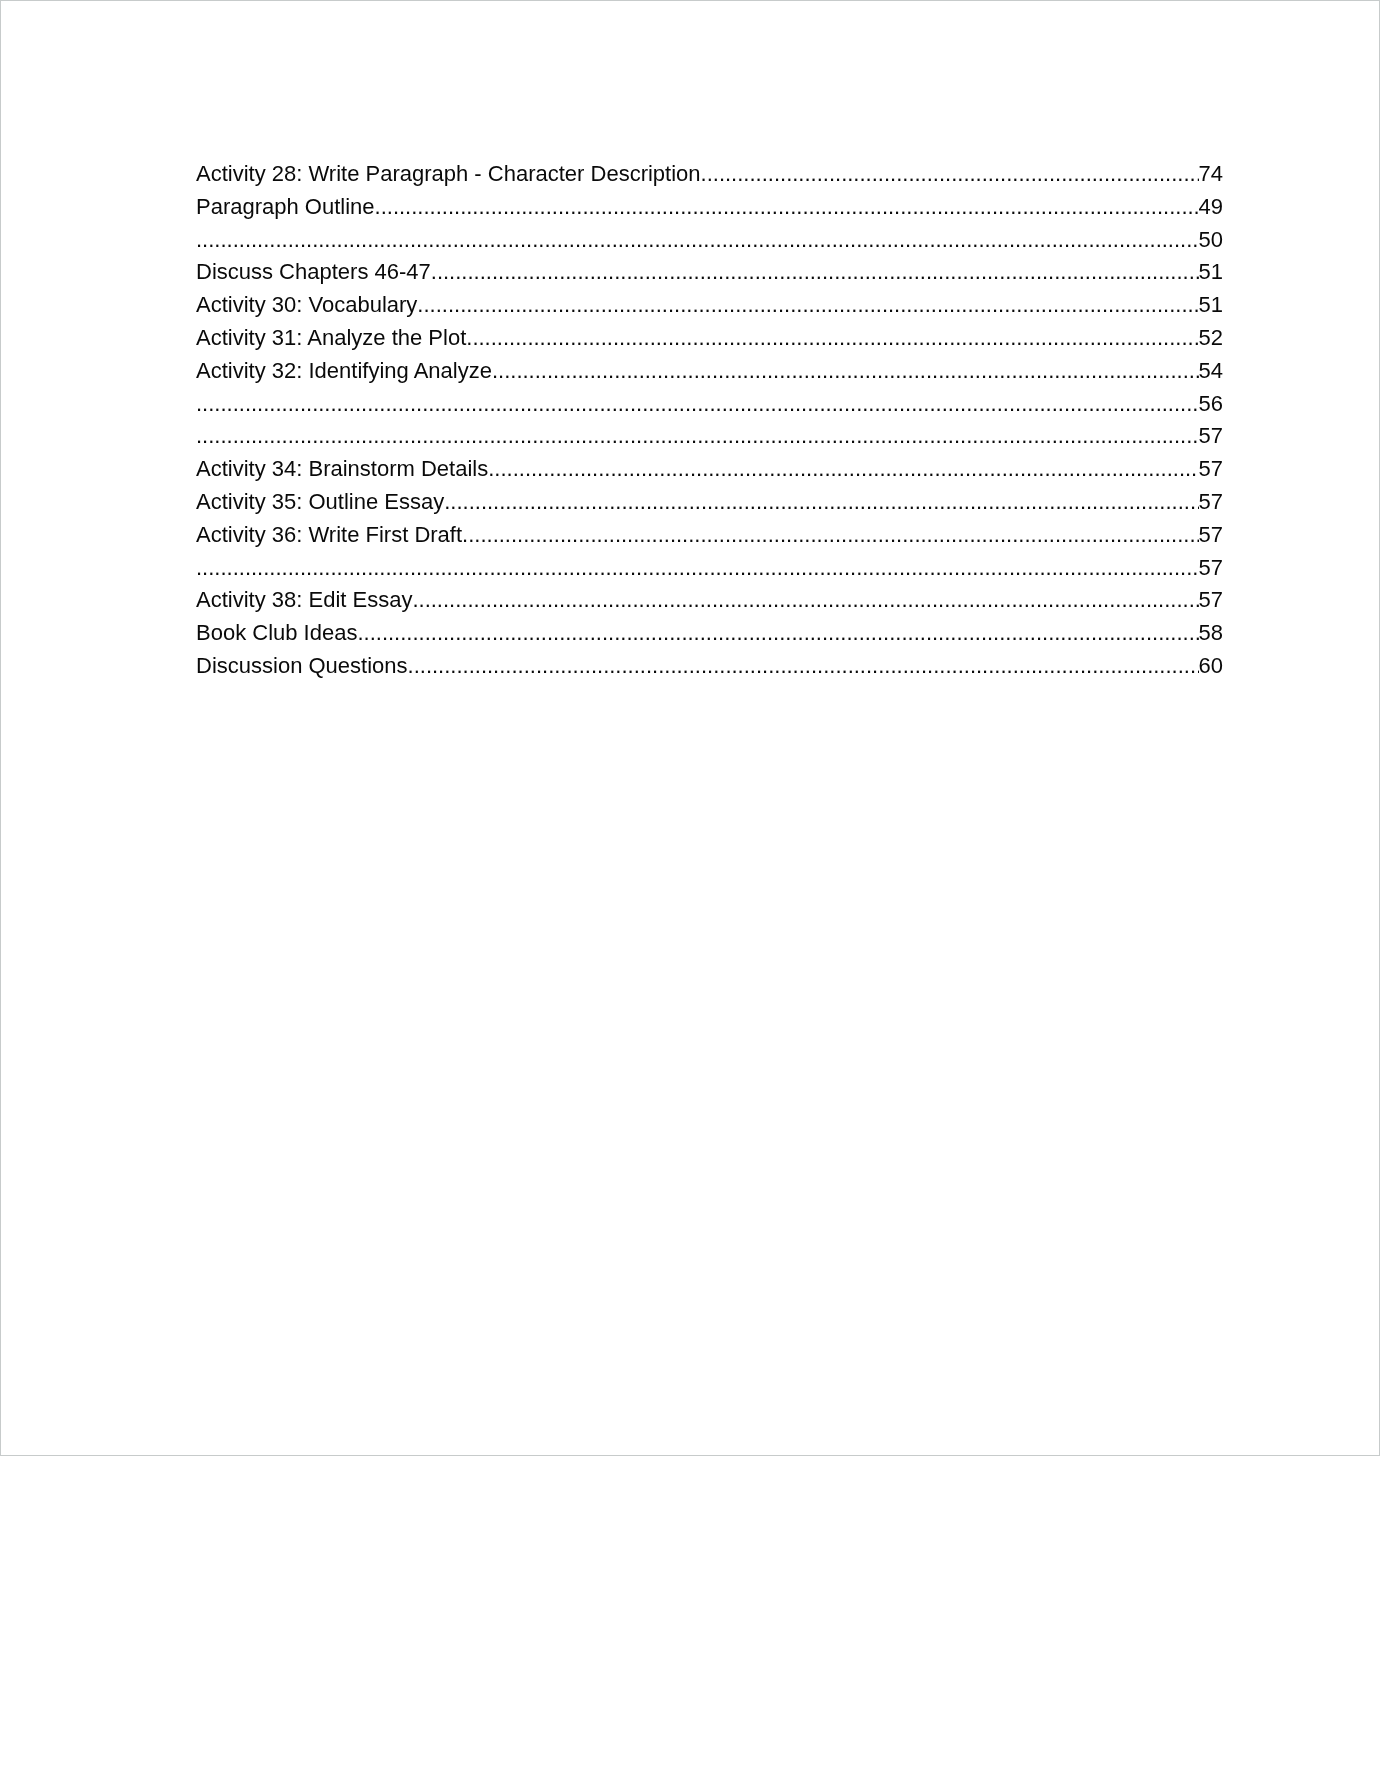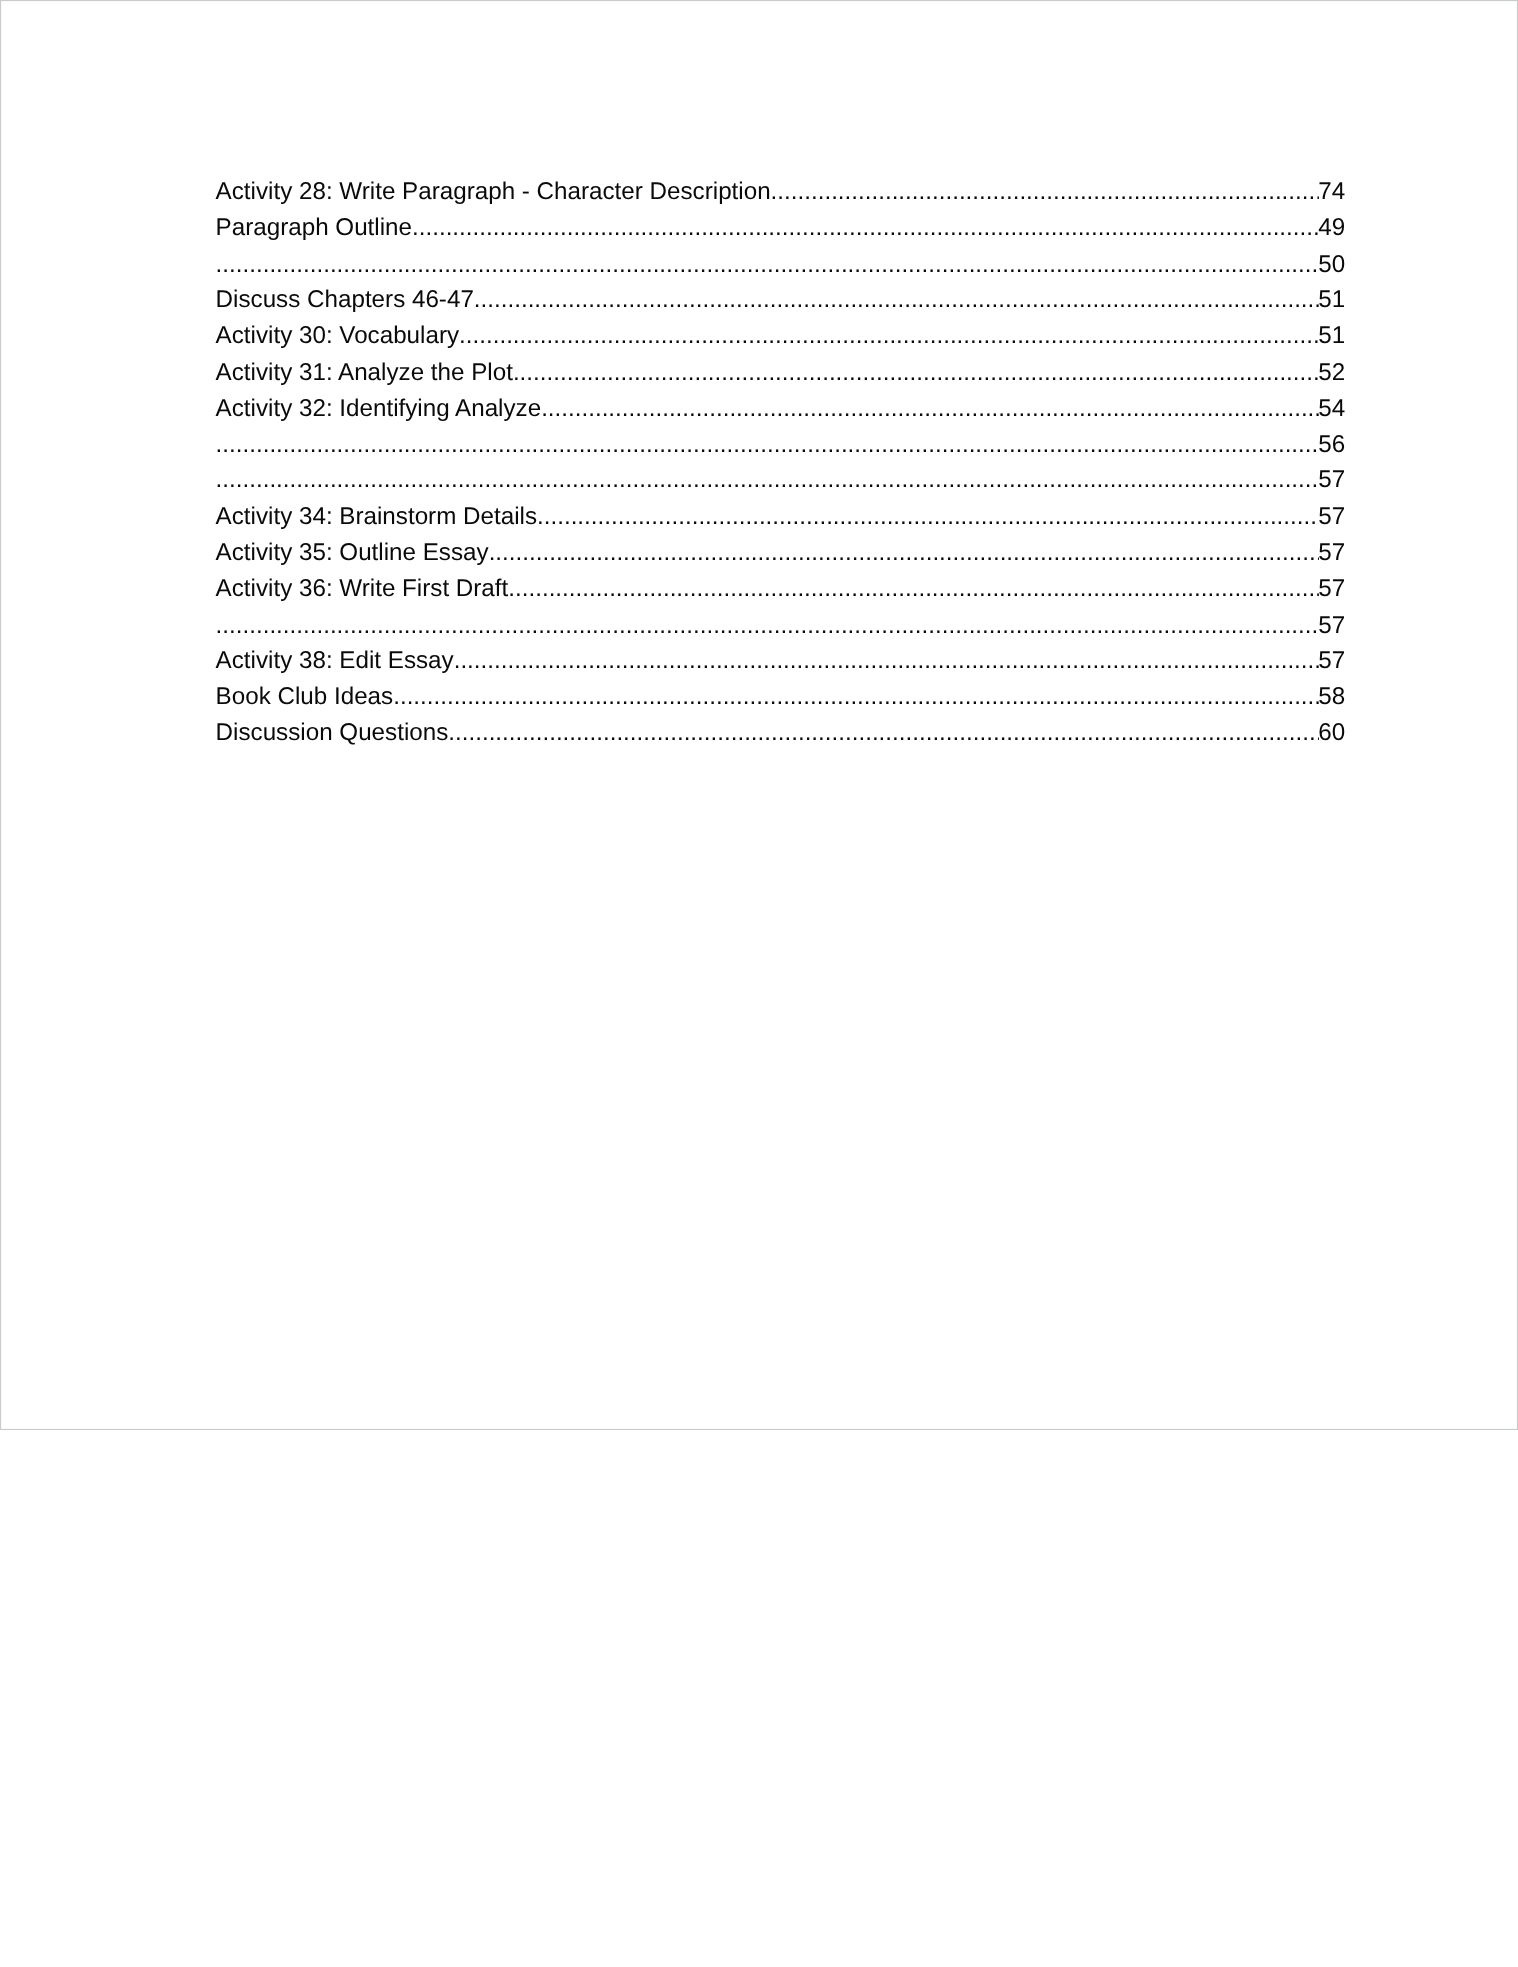--- a/index.html
+++ b/index.html
@@ -3,21 +3,21 @@
 <meta charset="utf-8">
 <style>
   html, body {
     margin: 0;
     padding: 0;
     background: #ffffff;
   }
   .page {
     position: relative;
     width: 1380px;
-    height: 1300px;
+    height: 1456px;
     box-sizing: border-box;
     background: #ffffff;
     border: 1.5px solid #c7cbcb;
     overflow: hidden;
     font-family: "Liberation Sans", "DejaVu Sans", sans-serif;
     color: #0a0a0a;
   }
   .toc {
     position: absolute;
     top: 157px;

